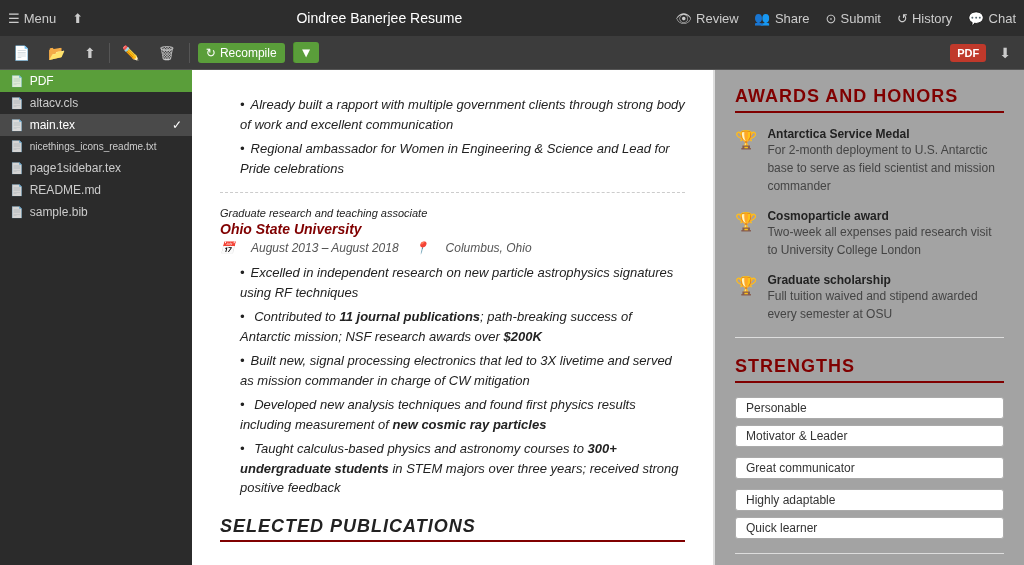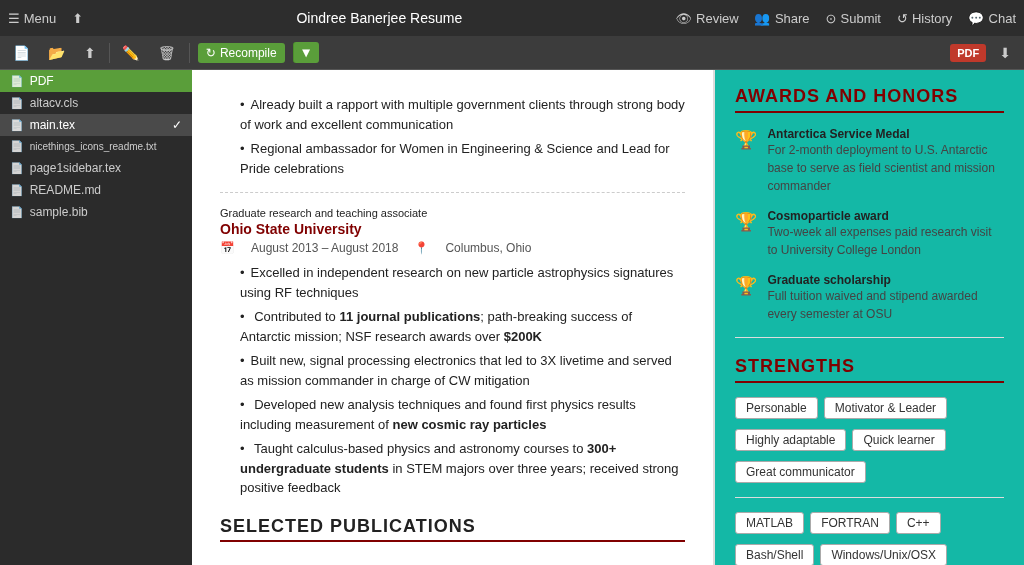--- a/index.html
+++ b/index.html
@@ -59,25 +59,26 @@
 
     
     .content-area {
       display: flex; flex: 1; overflow: hidden;
     }
 
     
     .doc-panel {
       flex: 1; background: #fff; overflow-y: auto; padding: 20px 28px;
       border-right: 1px solid #ddd;
+      font-style: italic;
     }
 
     
     .right-panel {
-      width: 310px; background: #14b8a6; overflow-y: auto; padding: 16px 20px;
+      width: 310px; background: #a3a3a3; overflow-y: auto; padding: 16px 20px;
       border-left: 1px solid #ddd; flex-shrink: 0;
     }
 
     
     .doc-bullet { margin: 5px 0 5px 16px; padding-left: 4px; line-height: 1.5; color: #222; }
     .doc-bullet::before { content: "•"; margin-right: 6px; }
     .doc-section-title { font-size: 18px; font-weight: bold; color: #222; border-bottom: 2px solid #800000; padding-bottom: 3px; margin: 18px 0 10px 0; letter-spacing: 1px; }
     .doc-job-title { font-size: 11px; font-weight: normal; color: #222; margin-bottom: 2px; }
     .doc-company { font-size: 14px; font-weight: bold; color: #800000; margin-bottom: 4px; }
     .doc-meta { display: flex; align-items: center; gap: 16px; color: #555; font-size: 12px; margin-bottom: 8px; }
@@ -88,21 +89,21 @@
     .section-heading {
       font-size: 18px; font-weight: bold; color: #800000; letter-spacing: 1px;
       border-bottom: 2px solid #800000; padding-bottom: 4px; margin-bottom: 14px;
     }
     .award-item { display: flex; align-items: flex-start; gap: 10px; margin-bottom: 14px; }
     .award-icon { color: #800000; font-size: 18px; margin-top: 2px; }
     .award-title { font-weight: bold; font-size: 12px; color: #222; }
     .award-desc { font-size: 12px; color: #444; line-height: 1.5; }
 
     .strengths-section { margin-top: 18px; }
-    .tag-group { display: flex; flex-wrap: wrap; gap: 6px; margin-bottom: 10px; }
+    .tag-group { display: flex; flex-wrap: wrap; gap: 6px; margin-bottom: 10px; flex-direction: column; }
     .tag {
       border: 1px solid #aaa; border-radius: 3px; padding: 3px 10px;
       font-size: 12px; color: #333; background: #fff;
     }
     .section-divider { border: none; border-top: 1px solid #ddd; margin: 14px 0; }
   </style>
 </head>
 <body>
 
 <div class="menu-bar">
@@ -265,25 +266,25 @@
 
       <hr class="section-divider">
 
       <div class="section-heading strengths-section">STRENGTHS</div>
 
       <div class="tag-group">
         <span class="tag">Personable</span>
         <span class="tag">Motivator &amp; Leader</span>
       </div>
       <div class="tag-group">
+        <span class="tag">Great communicator</span>
+      </div>
+      <div class="tag-group">
         <span class="tag">Highly adaptable</span>
         <span class="tag">Quick learner</span>
-      </div>
-      <div class="tag-group">
-        <span class="tag">Great communicator</span>
       </div>
 
       <hr class="section-divider">
 
       <div class="tag-group">
         <span class="tag">MATLAB</span>
         <span class="tag">FORTRAN</span>
         <span class="tag">C++</span>
       </div>
       <div class="tag-group">

